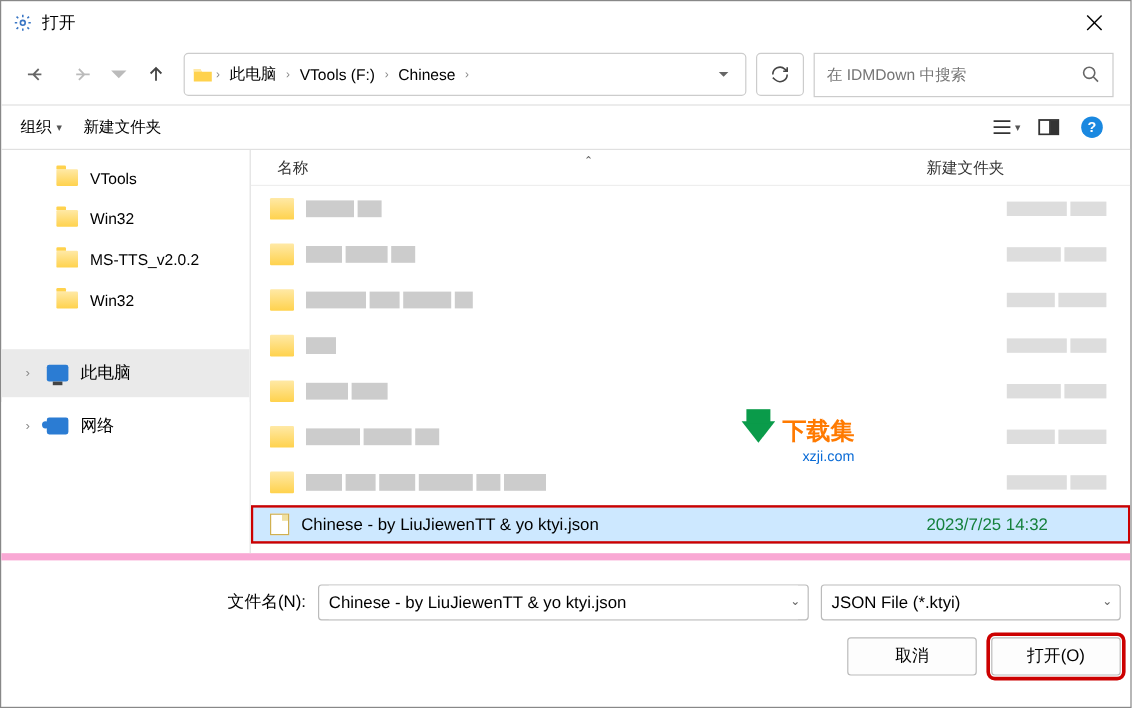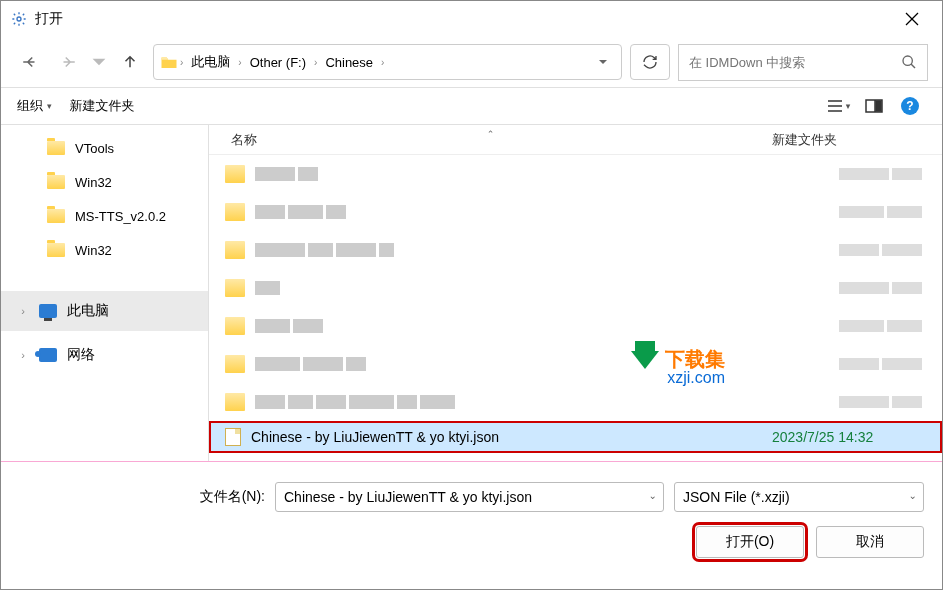--- a/index.html
+++ b/index.html
@@ -67,28 +67,28 @@
 .px-date span { height: 12px; background: #ddd; display: inline-block; }
 
 .file-row { height: 32px; display: flex; align-items: center; padding-left: 16px; font-size: 14px; }
 .file-row.selected { background: #cde8ff; outline: 2px solid #cc0000; outline-offset: -2px; }
 .json-ico { width: 16px; height: 18px; background: #fff; border: 1px solid #d0b050; position: relative; margin-right: 10px; flex: 0 0 16px; }
 .json-ico::after { content: ""; position: absolute; top: 0; right: 0; width: 5px; height: 5px; background: #f0e0a0; }
 .file-row .name { flex: 1; color: #000; }
 .file-row .date { width: 170px; color: #15803d; }
 
 
-.watermark { position: absolute; right: 217px; bottom: 88px; display: flex; align-items: center; gap: 6px; pointer-events: none; }
+.watermark { position: absolute; right: 230px; bottom: 88px; display: flex; align-items: center; gap: 6px; pointer-events: none; }
 .wm-arrow { width: 0; height: 0; border-left: 14px solid transparent; border-right: 14px solid transparent; border-top: 18px solid #0a9b4a; position: relative; }
 .wm-arrow::before { content: ""; position: absolute; top: -28px; left: -10px; width: 20px; height: 12px; background: #0a9b4a; }
 .wm-txt1 { color: #ff7a00; font-size: 20px; font-weight: bold; }
-.wm-txt2 { color: #0a6bd6; font-size: 16px; position: absolute; right: 0; bottom: -14px; }
-
-
-.footer { border-top: 1px solid #f9a8d4; padding: 20px 18px 12px; }
+.wm-txt2 { color: #0a6bd6; font-size: 12px; position: absolute; right: 0; bottom: -14px; }
+
+
+.footer { border-top: 6px solid #f9a8d4; padding: 20px 8px 12px; }
 .fn-row { display: flex; align-items: center; gap: 10px; margin-bottom: 14px; }
 .fn-label { width: 246px; text-align: right; font-size: 14px; }
 .fn-input { flex: 1; height: 30px; border: 1px solid #bbb; border-radius: 3px; padding: 0 8px; font-size: 14px; position: relative; }
 .fn-input input { width: 100%; height: 100%; border: none; outline: none; font-size: 14px; }
 .fn-caret { position: absolute; right: 6px; top: 7px; font-size: 10px; color: #666; cursor: pointer; }
 .ft-select { width: 250px; height: 30px; border: 1px solid #bbb; border-radius: 3px; padding: 0 8px; font-size: 14px; display: flex; align-items: center; position: relative; cursor: pointer; }
 .btn-row { display: flex; justify-content: flex-end; gap: 12px; }
 .btn { width: 108px; height: 32px; border: 1px solid #bbb; border-radius: 3px; background: #fdfdfd; font-size: 14px; cursor: pointer; display: flex; align-items: center; justify-content: center; }
 .btn.primary { outline: 3px solid #cc0000; outline-offset: 1px; }
 </style>
@@ -133,21 +133,21 @@
     </div>
 
   <div class="addr-bar">
     <svg class="folder-glyph" viewBox="0 0 24 20">
         <path fill="#ffd24d" d="M2 4h7l2 3h11v11H2z"></path>
         <path fill="#ffe9a6" d="M2 4h7l2 3H2z"></path>
       </svg>
     <span class="crumb-sep">›</span>
     <span class="crumb">此电脑</span>
     <span class="crumb-sep">›</span>
-    <span class="crumb">Other (F:)</span>
+    <span class="crumb">VTools (F:)</span>
     <span class="crumb-sep">›</span>
     <span class="crumb">Chinese</span>
     <span class="crumb-sep">›</span>
     <div style="flex:1"></div>
     <div class="addr-drop"><svg width="10" height="10" viewBox="0 0 10 10" fill="#666">
           <path d="M1 3l4 4 4-4z"></path>
         </svg></div>
   </div>
 
   <div class="refresh-btn">
@@ -340,25 +340,25 @@
 </div>
 
 <div class="footer">
   <div class="fn-row">
     <div class="fn-label">文件名(N):</div>
     <div class="fn-input">
       <input value="Chinese - by LiuJiewenTT &amp; yo ktyi.json" style="">
       <div class="fn-caret">⌄</div>
     </div>
     <div class="ft-select">
-      <span>JSON File (*.xzji)</span>
+      <span>JSON File (*.ktyi)</span>
       <div class="fn-caret">⌄</div>
     </div>
   </div>
   <div class="btn-row">
+    <div class="btn">
+        <span>取消</span>
+      </div>
     <div class="btn primary">
         <span>打开(O)</span>
       </div>
-    <div class="btn">
-        <span>取消</span>
-      </div>
   </div>
 </div>
 
 </body></html>

